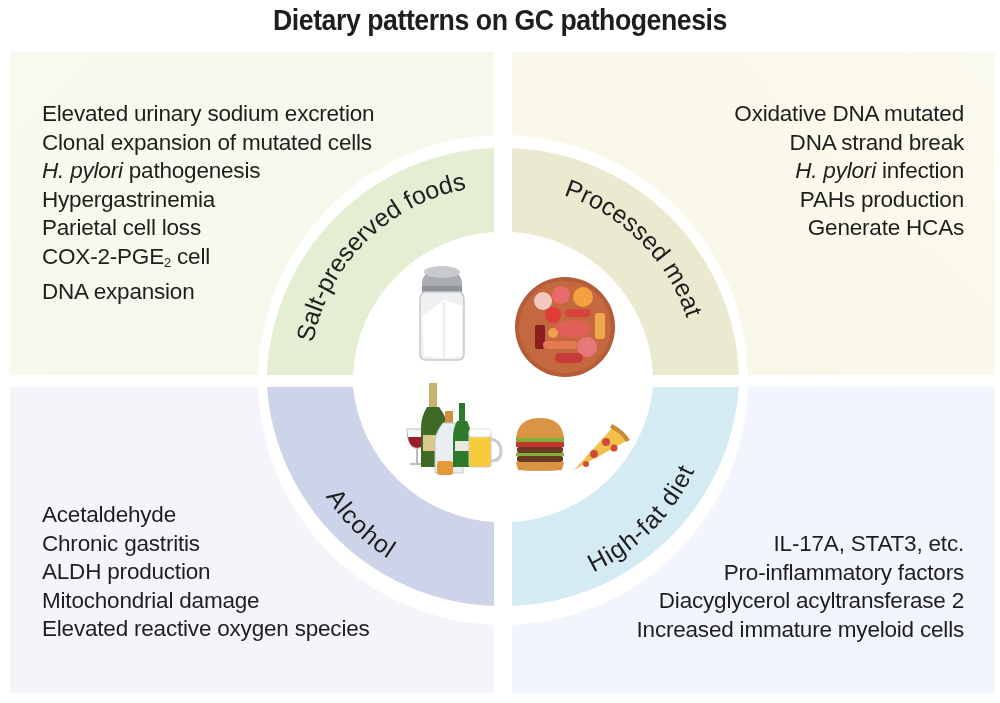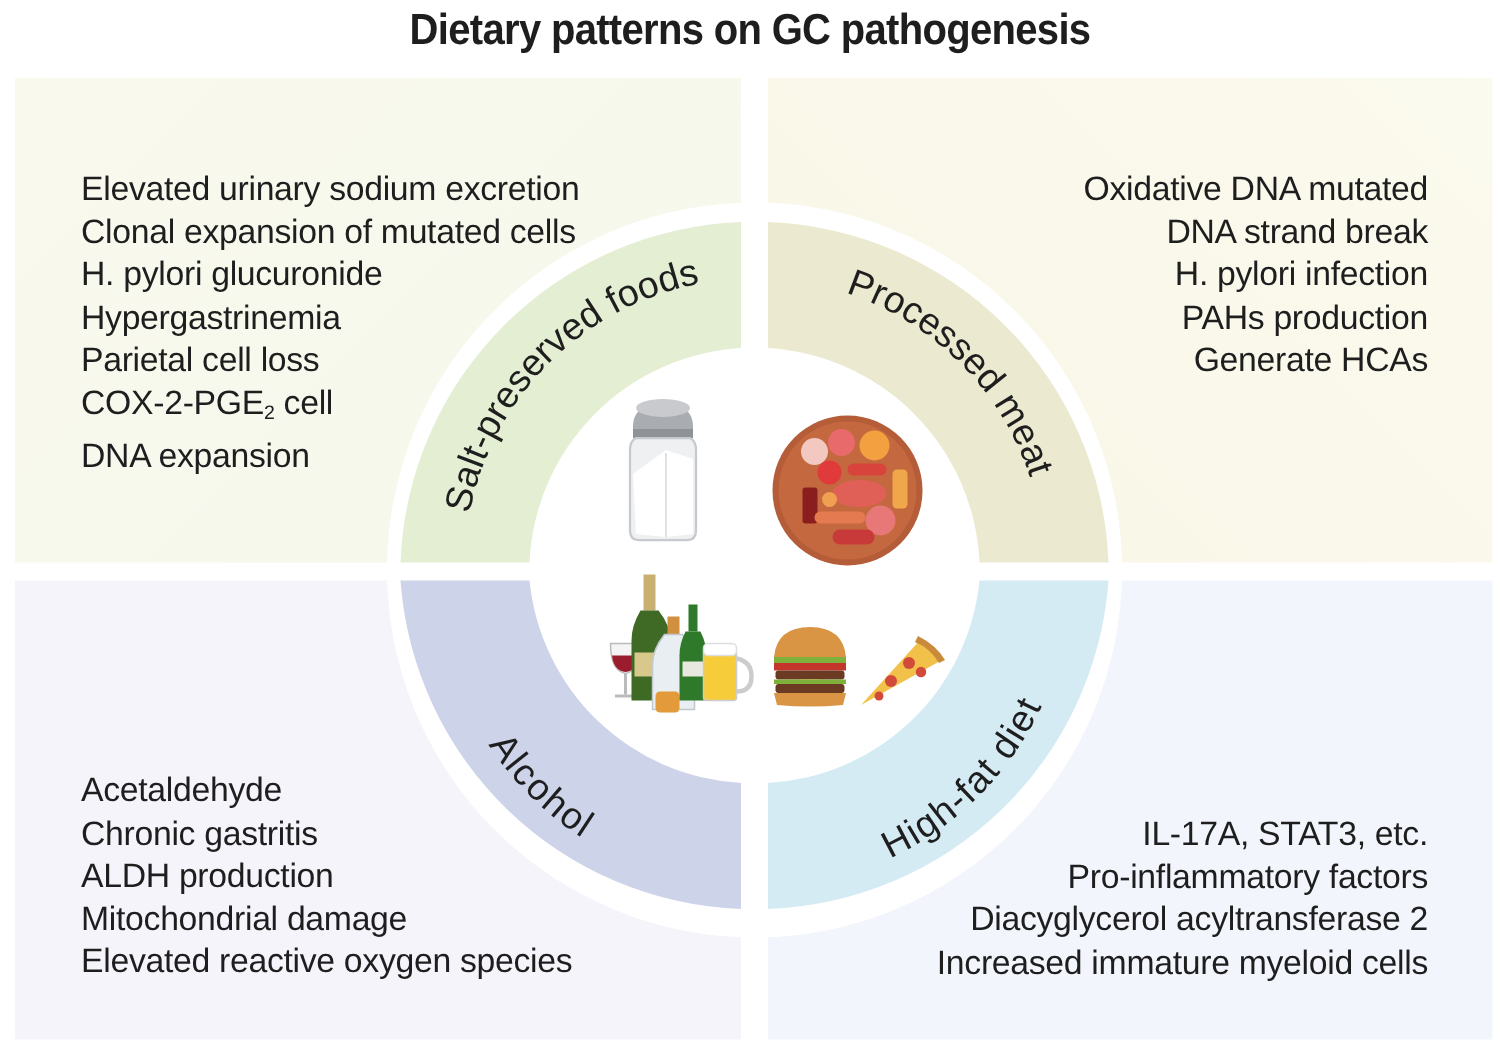--- a/index.html
+++ b/index.html
@@ -4,28 +4,28 @@
 <style>
   html, body { margin:0; padding:0; background:#ffffff; }
   body { width:1000px; height:703px; position:relative; overflow:hidden; font-family:"Liberation Sans", sans-serif; color:#1e1e1e; }
   .title { position:absolute; left:0; top:4px; width:1000px; text-align:center; font-size:29px; font-weight:bold; letter-spacing:-0.5px; transform:scaleX(0.92); }
   .panel { position:absolute; }
   #p-tl { left:10px; top:52px; width:484px; height:323px; background:linear-gradient(135deg,#f9f9ee 0%,#f6f8ec 100%); }
   #p-tr { left:512px; top:52px; width:483px; height:323px; background:linear-gradient(225deg,#fbfaee 0%,#f7f6e6 100%); }
   #p-bl { left:10px; top:387px; width:484px; height:306px; background:#f5f4fb; }
   #p-br { left:512px; top:387px; width:483px; height:306px; background:#f2f5fc; }
   .ring { position:absolute; left:0; top:0; width:1000px; height:703px; pointer-events:none; }
-  .factors { position:absolute; font-size:22.5px; line-height:28.6px; list-style:none; margin:16px; padding:0; letter-spacing:-0.2px; }
+  .factors { position:absolute; font-size:22.5px; line-height:28.6px; list-style:none; margin:4px; padding:0; letter-spacing:-0.2px; }
   .factors li { white-space:nowrap; }
   .right { text-align:right; }
   #f-tl { left:38px; top:96px; }
   #f-tr { right:32px; top:96px; }
   #f-bl { left:38px; top:497px; }
   #f-br { right:32px; top:526px; }
-  .it { }
+  .it { font-style:italic; }
   sub { font-size:13px; vertical-align:-3px; }
 </style>
 </head>
 <body>
 
 <div class="title">Dietary patterns on GC pathogenesis</div>
 
 <div class="panel" id="p-tl"></div>
 <div class="panel" id="p-tr"></div>
 <div class="panel" id="p-bl"></div>
@@ -124,21 +124,21 @@
     <circle cx="90" cy="24" r="4" fill="#d24a3a"></circle>
     <circle cx="78" cy="36" r="4" fill="#d24a3a"></circle>
     <circle cx="98" cy="30" r="3.5" fill="#d24a3a"></circle>
     <circle cx="70" cy="46" r="3" fill="#d24a3a"></circle>
   </g>
 </svg>
 
 <ul class="factors" id="f-tl">
   <li>Elevated urinary sodium excretion</li>
   <li>Clonal expansion of mutated cells</li>
-  <li><span class="it">H. pylori</span><span> glucuronide</span></li>
+  <li><span class="it">H. pylori</span><span> pathogenesis</span></li>
   <li>Hypergastrinemia</li>
   <li>Parietal cell loss</li>
   <li><span>COX-2-PGE</span><sub>2</sub><span> cell</span></li>
   <li>DNA expansion</li>
 </ul>
 
 <ul class="factors right" id="f-tr">
   <li>Oxidative DNA mutated</li>
   <li>DNA strand break</li>
   <li><span class="it">H. pylori</span><span> infection</span></li>

